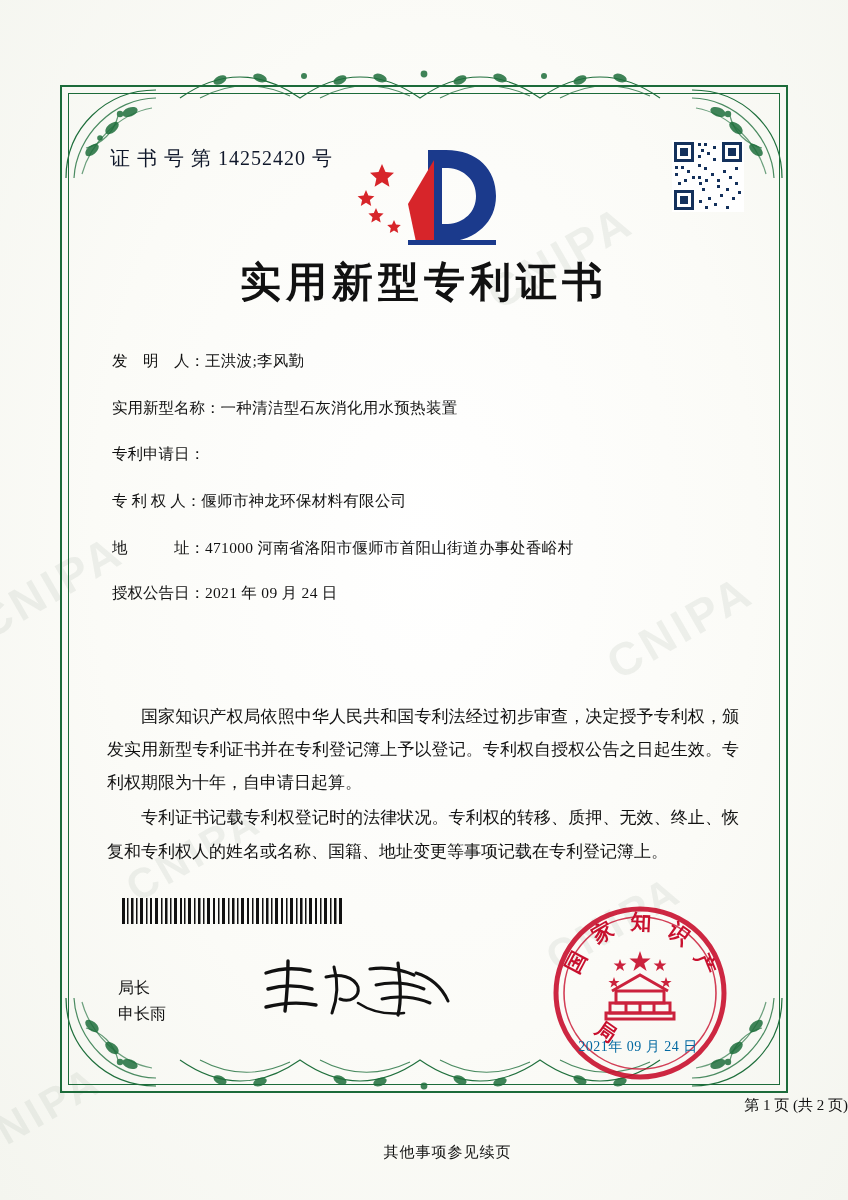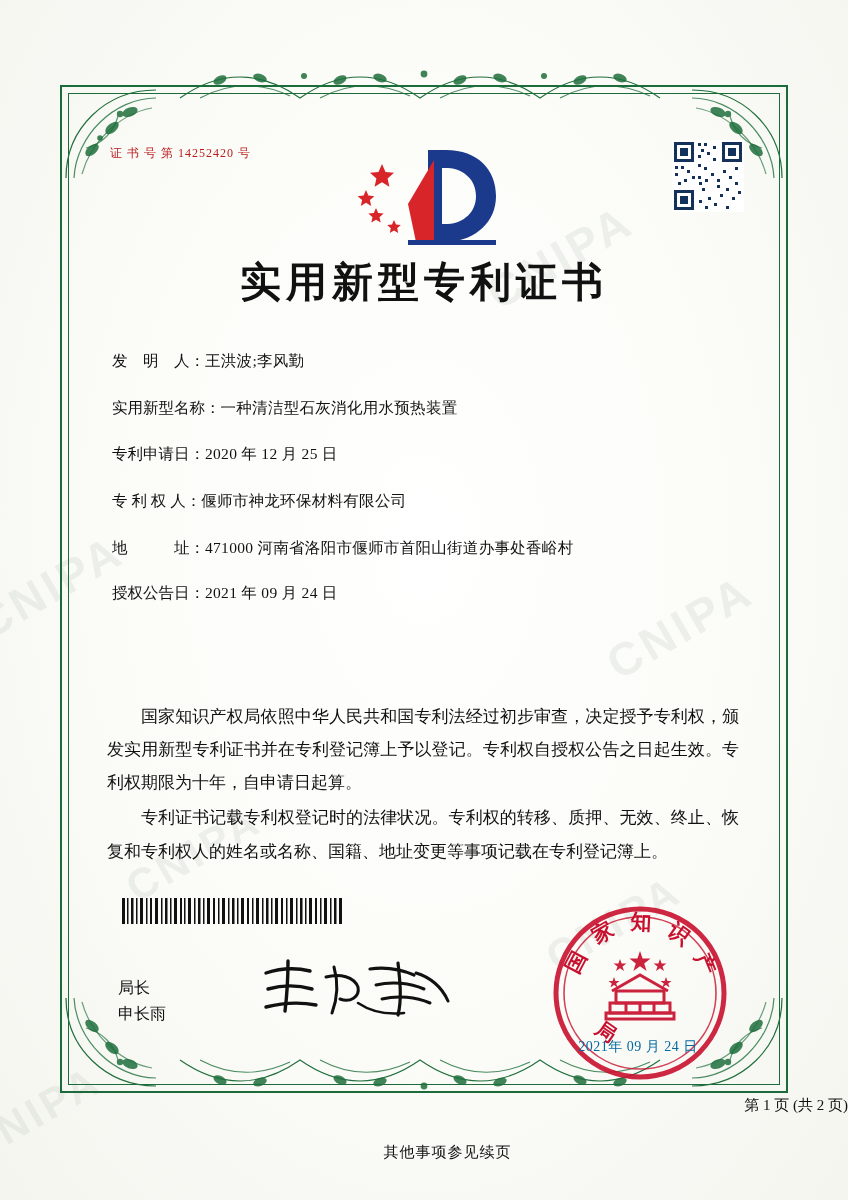--- a/index.html
+++ b/index.html
@@ -85,23 +85,23 @@
   }
   .c-tl { left: 56px;  top: 78px; }
   .c-tr { left: 682px; top: 78px; transform: scaleX(-1); }
   .c-bl { left: 56px;  top: 988px; transform: scaleY(-1); }
   .c-br { left: 682px; top: 988px; transform: scale(-1,-1); }
 
   
   .cert-no {
     position: absolute;
     left: 110px; top: 145px;
-    font-size: 12px;
+    font-size: 20px;
     letter-spacing: 1px;
-    color: #b91c1c;
+    color: #0f172a;
   }
   .qr {
     position: absolute;
     right: 104px; top: 140px;
     width: 72px; height: 72px;
   }
 
   
   .emblem {
     position: absolute;
@@ -449,21 +449,20 @@
     <div class="field">
       <span class="field-label">发　明　人：</span>
       <span class="field-value">王洪波;李风勤</span>
     </div>
     <div class="field">
       <span class="field-label">实用新型名称：</span>
       <span class="field-value">一种清洁型石灰消化用水预热装置</span>
     </div>
     <div class="field">
       <span class="field-label">专利申请日：</span>
-      <span class="field-value">2020 年 12 月 25 日</span>
     </div>
     <div class="field">
       <span class="field-label">专 利 权 人：</span>
       <span class="field-value">偃师市神龙环保材料有限公司</span>
     </div>
     <div class="field">
       <span class="field-label">地　　　址：</span>
       <span class="field-value">471000 河南省洛阳市偃师市首阳山街道办事处香峪村</span>
     </div>
     <div class="field-row-two">

